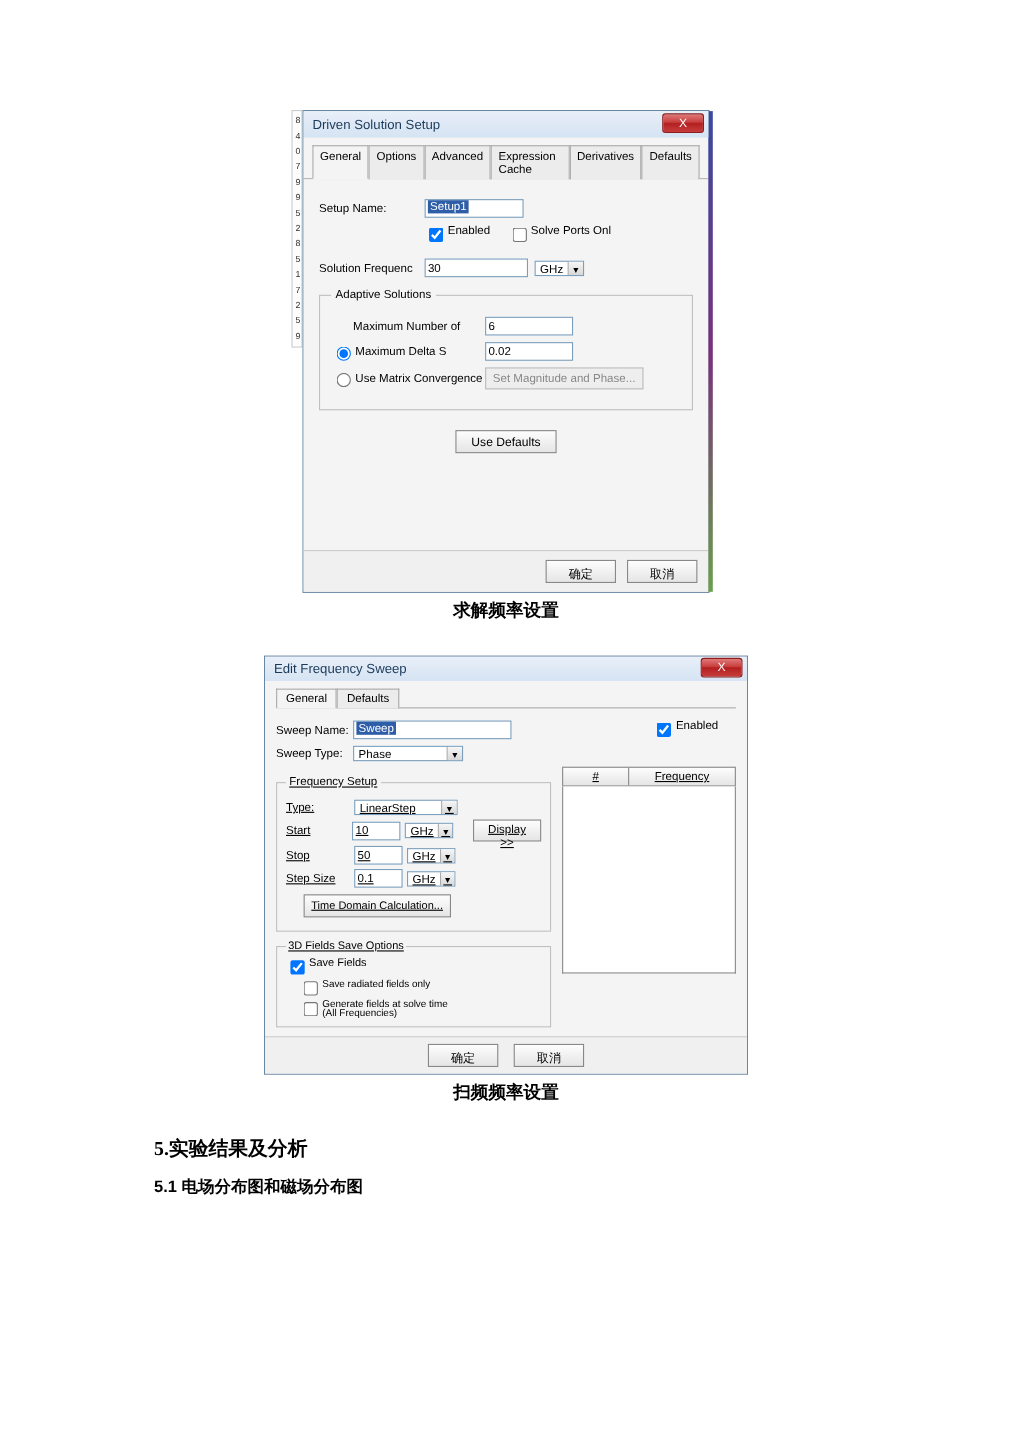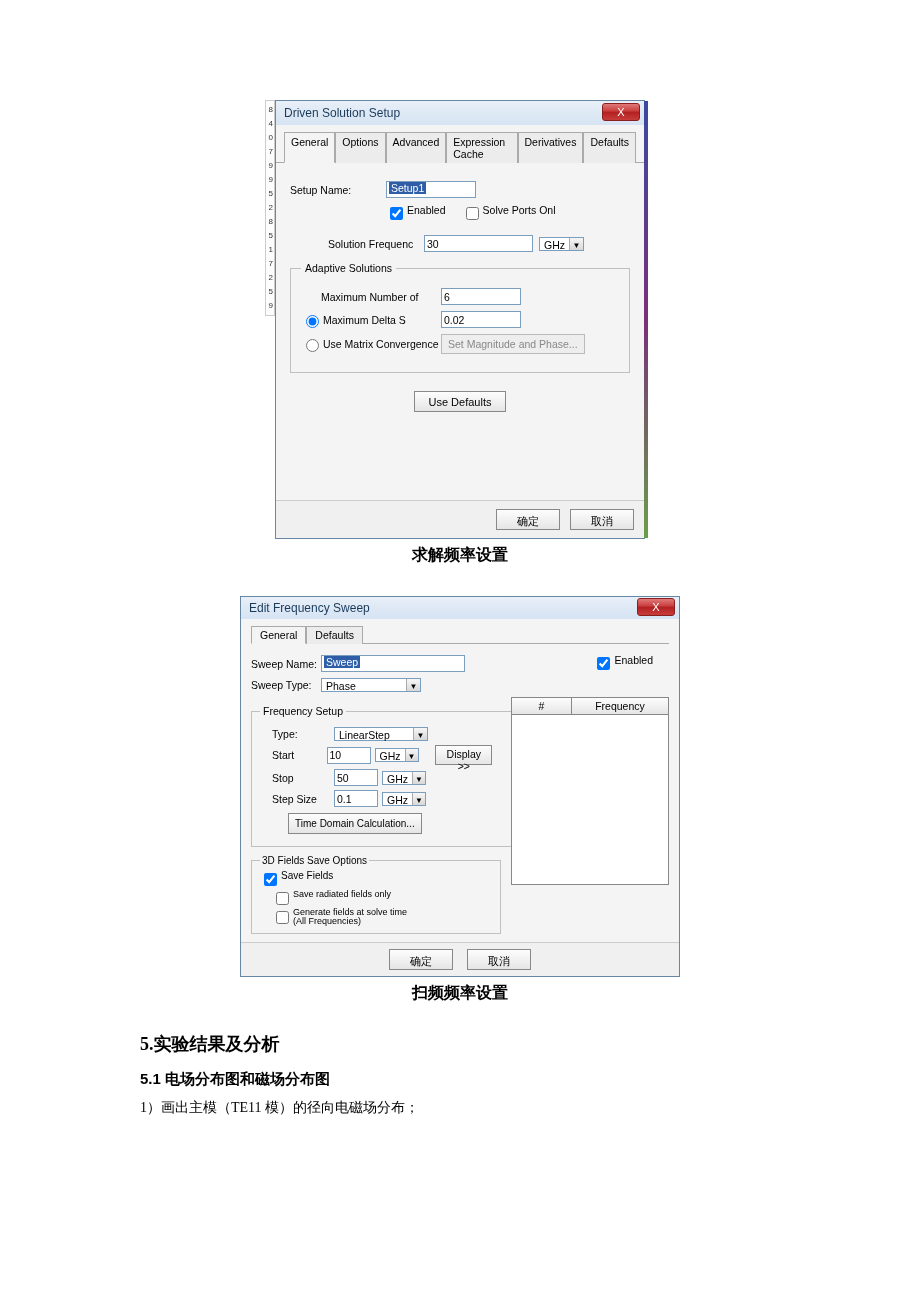--- a/index.html
+++ b/index.html
@@ -211,21 +211,21 @@
   }
   .tabstrip2 .tab { padding: 2px 8px; }
   .sweep-row { display: flex; align-items: center; margin: 5px 0; }
   .sweep-lbl { width: 70px; }
   fieldset.fs2 {
     border: 1px solid #c0c0c0;
     margin: 8px 0;
     padding: 6px 8px 8px 8px;
   }
   fieldset.fs2 legend { padding: 0 3px; }
-  .fs2-row { display: flex; align-items: center; margin: 4px 12px; gap: 4px; }
+  .fs2-row { display: flex; align-items: center; margin: 4px 0; gap: 4px; }
   .fs2-row .l { width: 58px; }
   .fs2-row .tinput { width: 44px; }
   .fs2-row .combo { width: 44px; }
   .table-head {
     display: flex;
     border: 1px solid #888;
     background: linear-gradient(to bottom,#fdfdfd,#e5e5e5);
     height: 18px;
     font-size: 10.5px;
   }
@@ -333,23 +333,23 @@
           <div class="row" style="padding-left:96px;">
             <label class="cbx">
               <input type="checkbox" checked="" style="">
               <span>Enabled</span>
             </label>
             <label class="cbx">
               <input type="checkbox" style="">
               <span>Solve Ports Onl</span>
             </label>
           </div>
-          <div class="row" style="margin-top:12px;margin-left:38px;">
+          <div class="row" style="margin-top:12px;">
             <span class="lbl">Solution Frequenc</span>
-            <input class="tinput" style="width: 109px;" value="30">
+            <input class="tinput" style="width: 94px;" value="30">
             <span style="width:6px;"></span>
             <div class="combo">
               <span>GHz</span>
               <div class="arrow">▼</div>
             </div>
           </div>
 
           <fieldset class="adaptive">
             <legend>Adaptive Solutions</legend>
             <div class="radio-row">
@@ -410,21 +410,21 @@
           </label>
         </div>
         <div class="sweep-row">
           <span class="sweep-lbl">Sweep Type:</span>
           <div class="combo" style="width:100px;">
             <span style="flex:1;">Phase</span>
             <div class="arrow">▼</div>
           </div>
         </div>
 
-        <div style="display:flex; gap:10px; align-items:flex-start;">
+        <div style="display:flex; gap:10px; align-items:flex-start;text-decoration:underline;">
           <div style="width:250px;">
             <fieldset class="fs2">
               <legend>Frequency Setup</legend>
               <div class="fs2-row">
                 <span class="l">Type:</span>
                 <div class="combo" style="width:94px;">
                   <span style="flex:1;">LinearStep</span>
                   <div class="arrow">▼</div>
                 </div>
               </div>
@@ -489,15 +489,14 @@
       <div class="footer-btns2">
         <button class="btn" style="width:64px;">确定</button>
         <button class="btn" style="width:64px;">取消</button>
       </div>
     </div>
     <div class="caption">扫频频率设置</div>
   </div>
 
   <div class="section-h">5.实验结果及分析</div>
   <div class="subsection-h">5.1  电场分布图和磁场分布图</div>
-  <div class="body-text">1）画出主模（TE11 模）的径向电磁场分布；</div>
 
 </div>
 
 </body></html>

